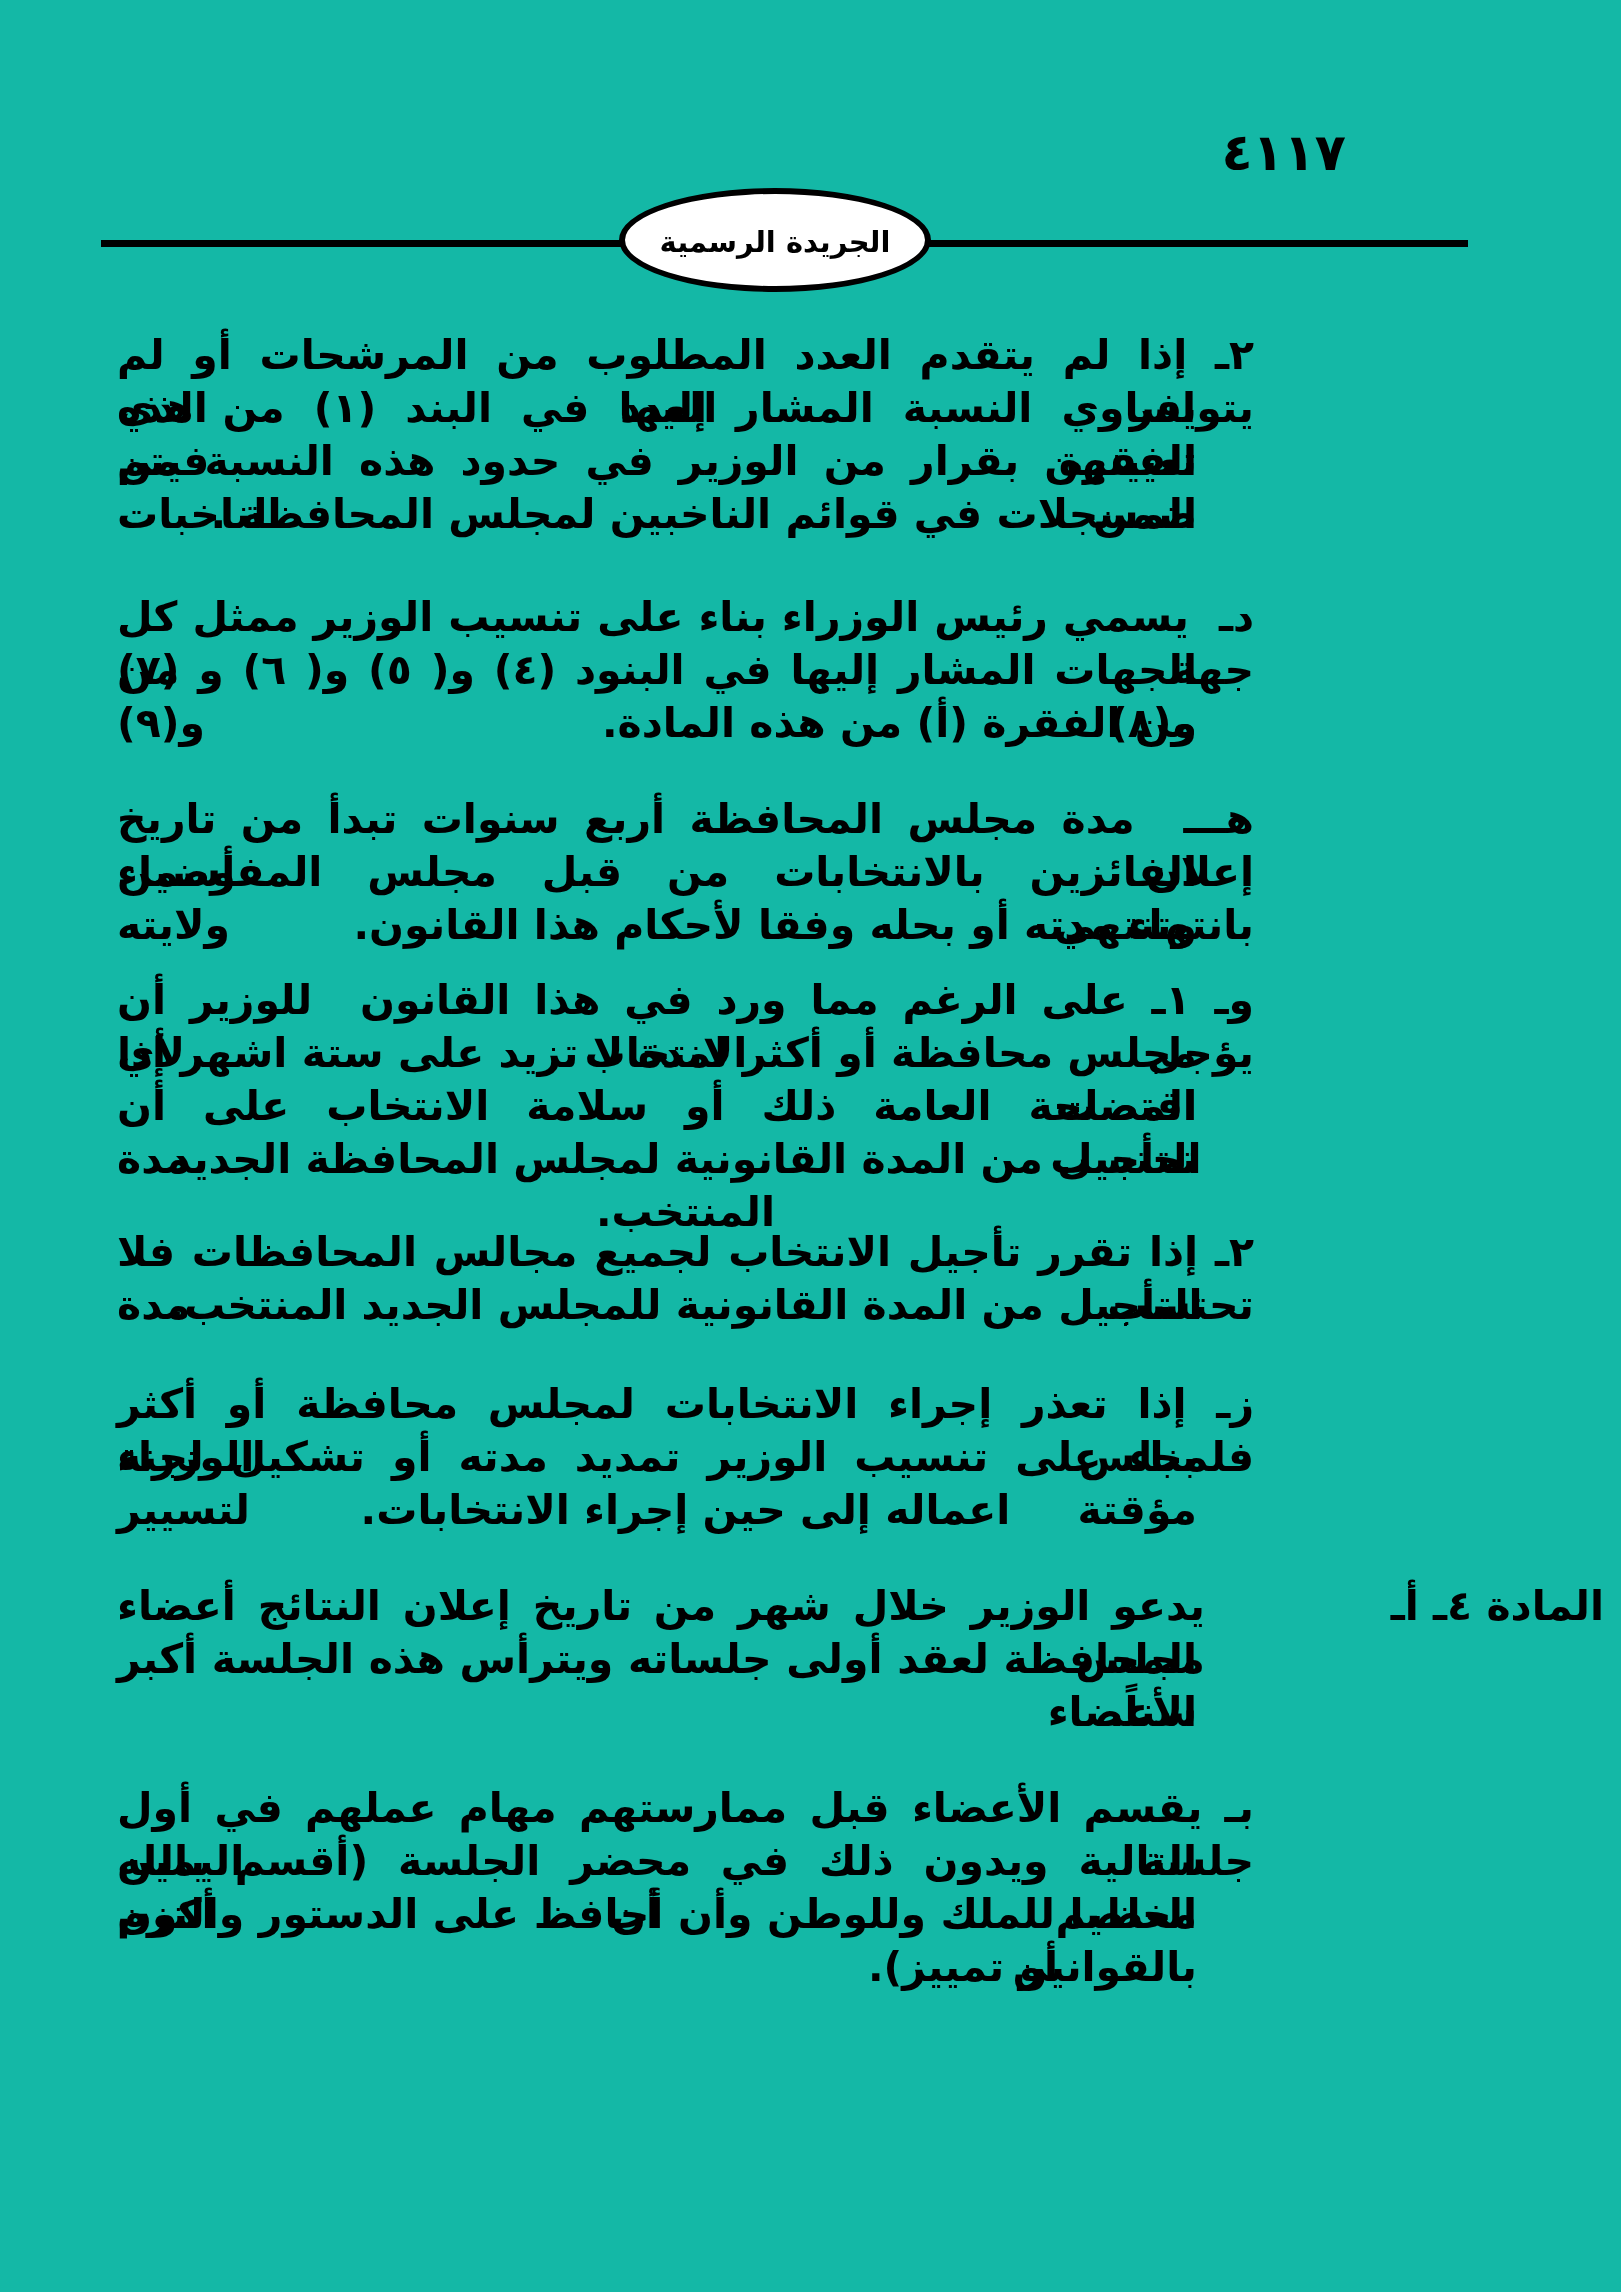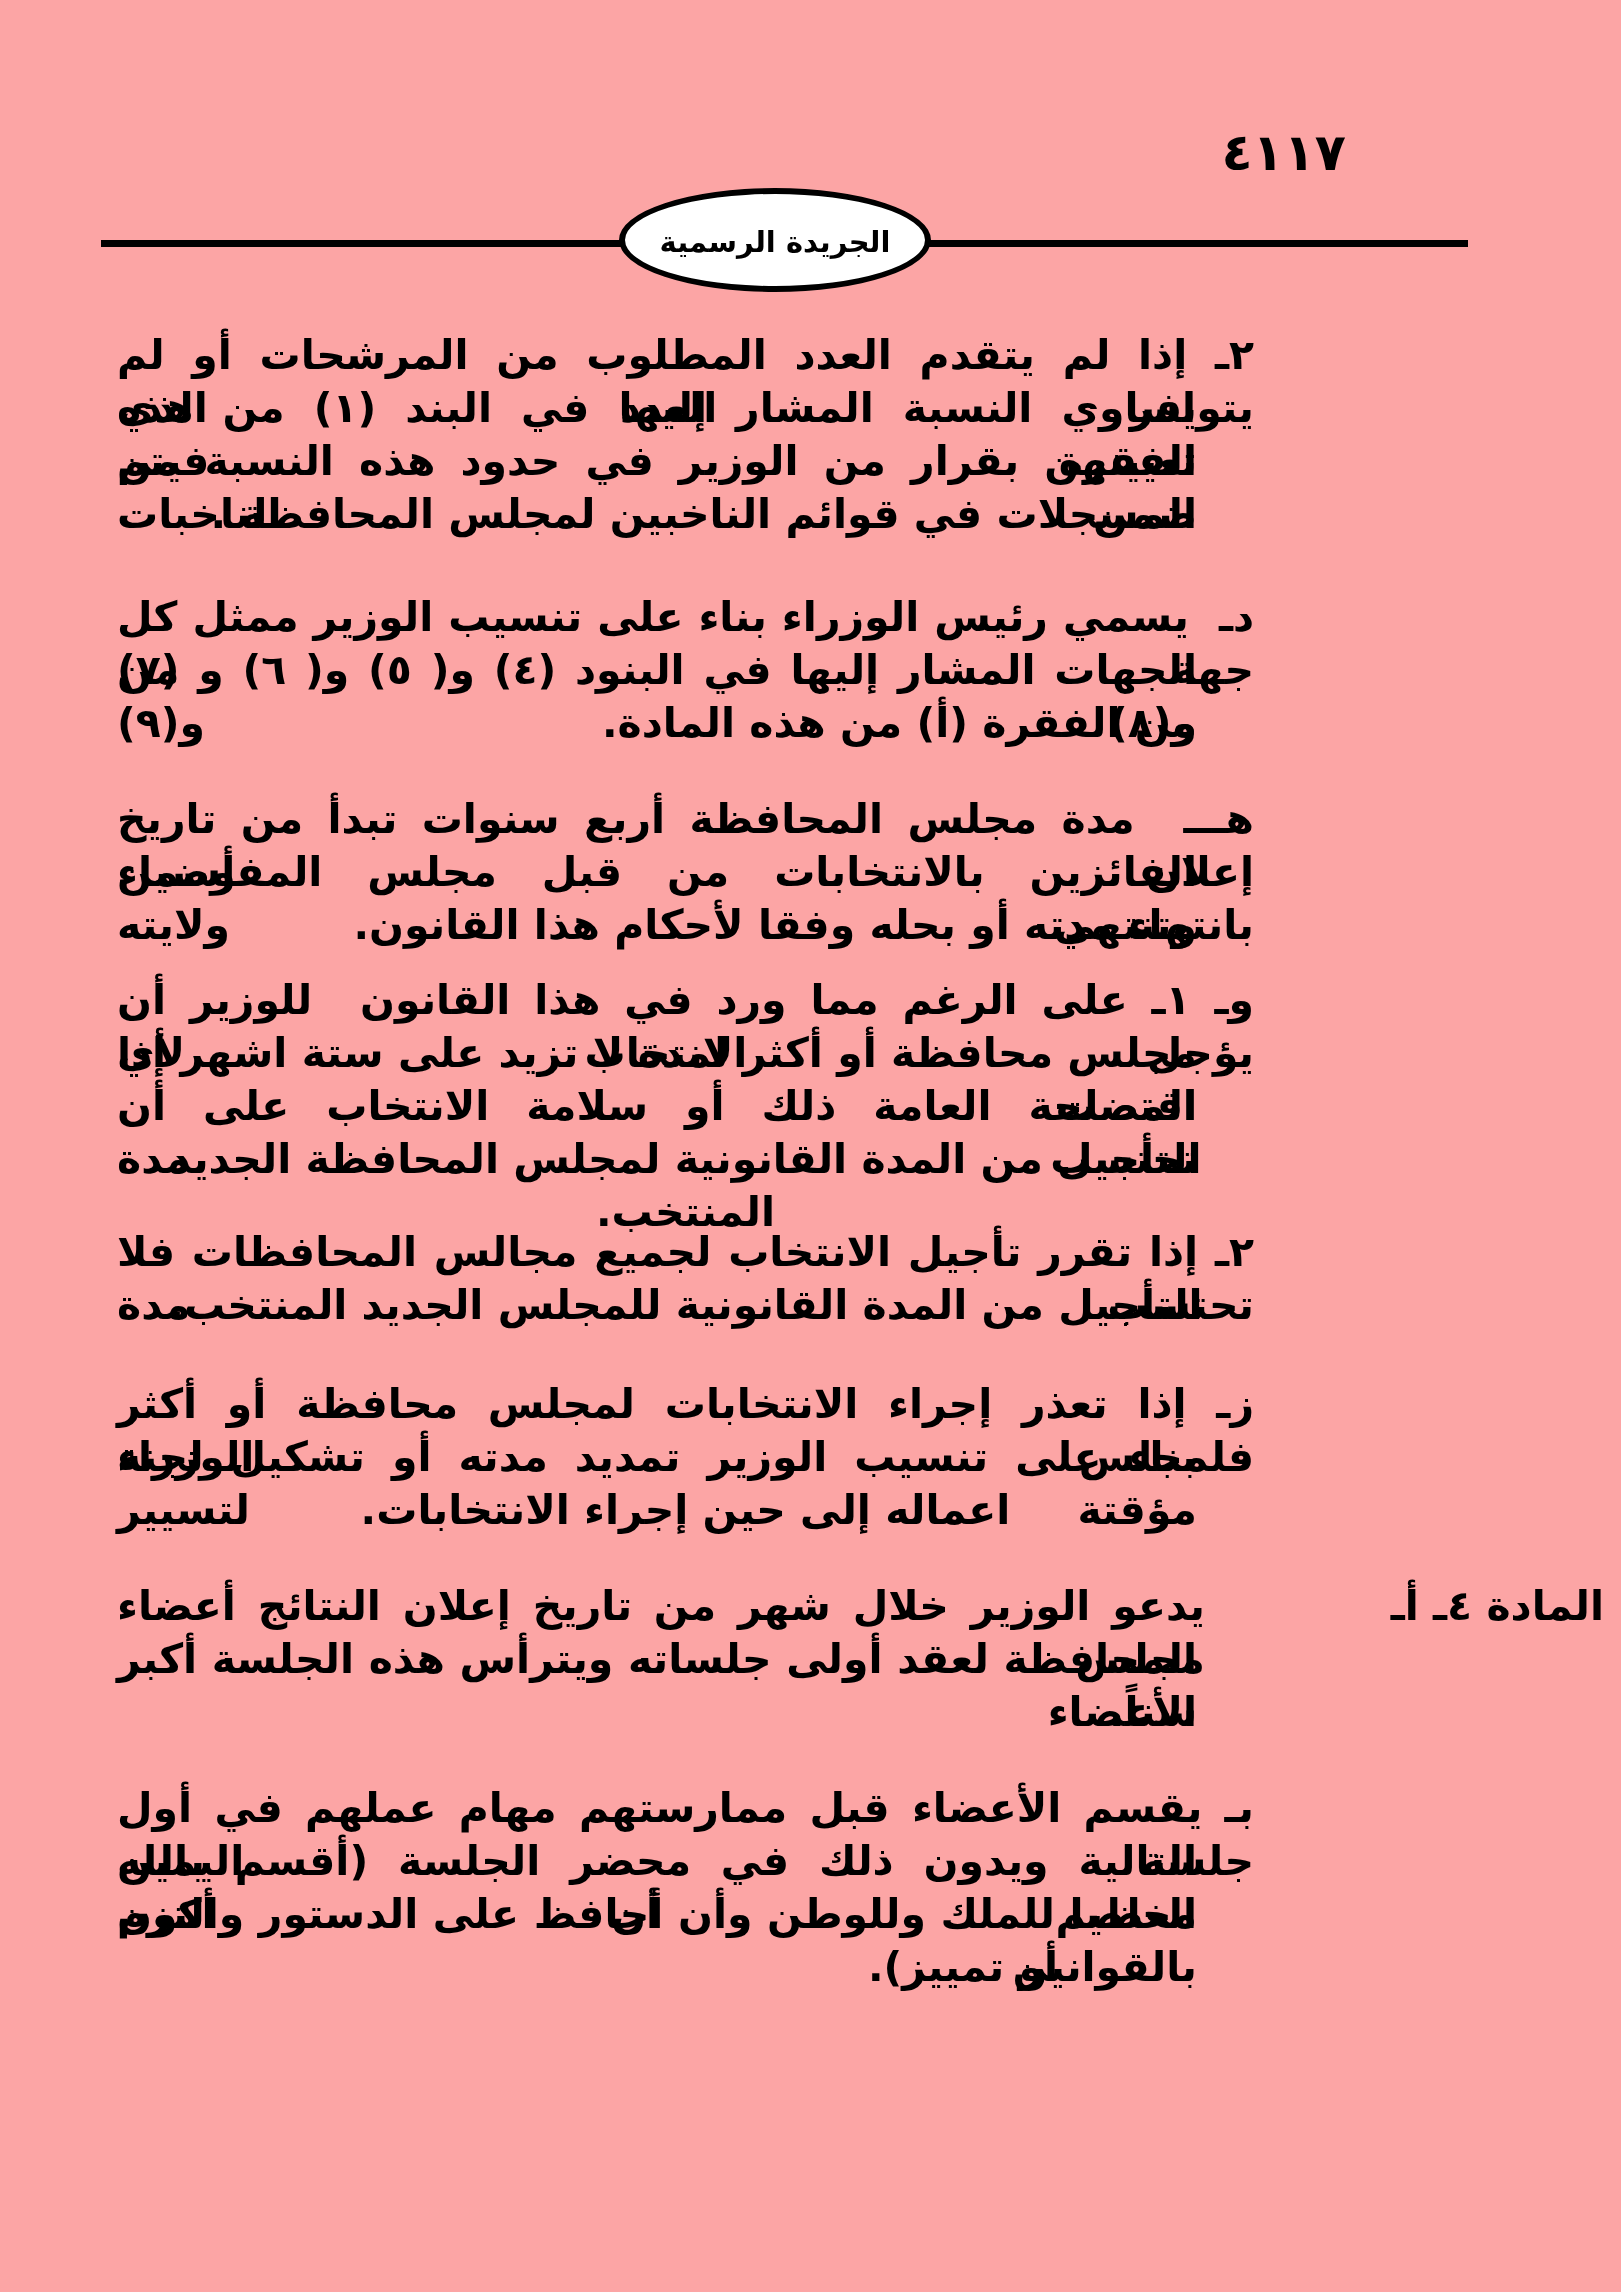--- a/index.html
+++ b/index.html
@@ -1,20 +1,20 @@
 <!DOCTYPE html>
 <html lang="ar"><head>
 <meta charset="utf-8">
 <style>
   html,body { margin:0; padding:0; background:#888; }
   .page {
     position:relative;
     width:1621px; height:2293px;
     margin:0 auto;
-    background:#fca5a5;
+    background:#14b8a6;
     color:#000000;
     font-family:"DejaVu Sans", sans-serif;
     font-weight:bold;
     overflow:hidden;
   }
   
   .page-number {
     position:absolute; top:123px; right:275px;
     font-size:51px; line-height:59px;
     direction:rtl; letter-spacing:3.9px;

